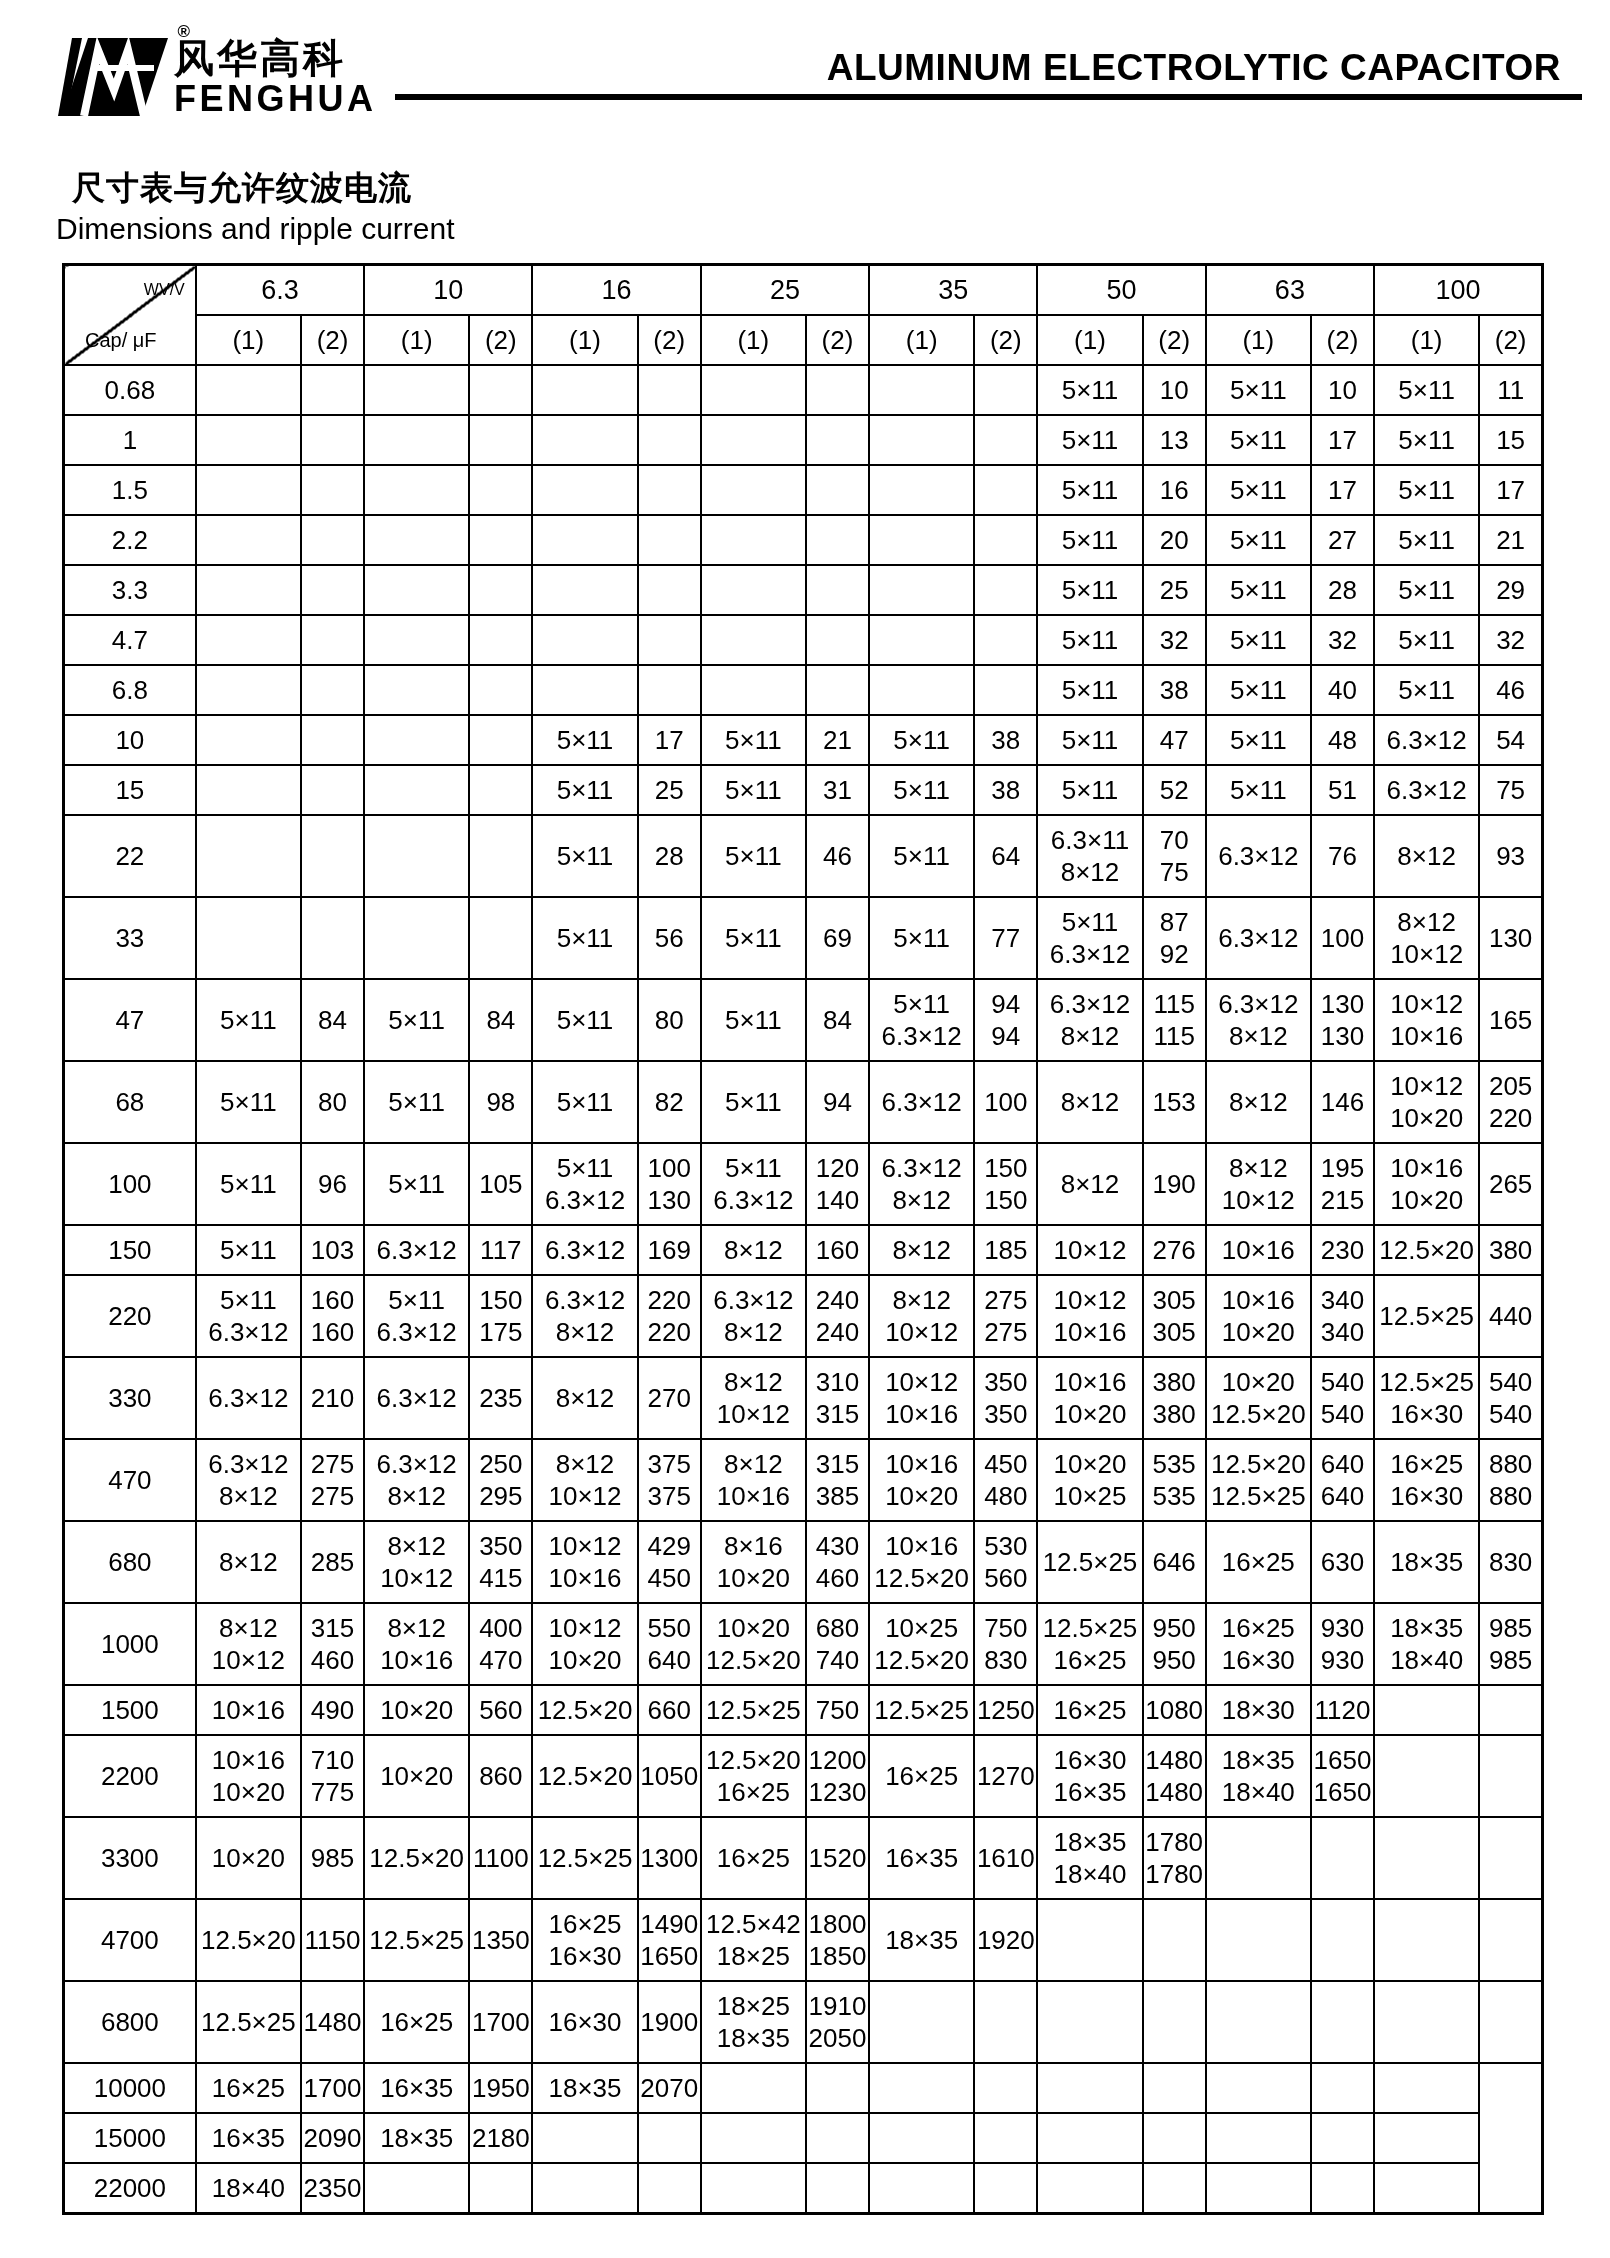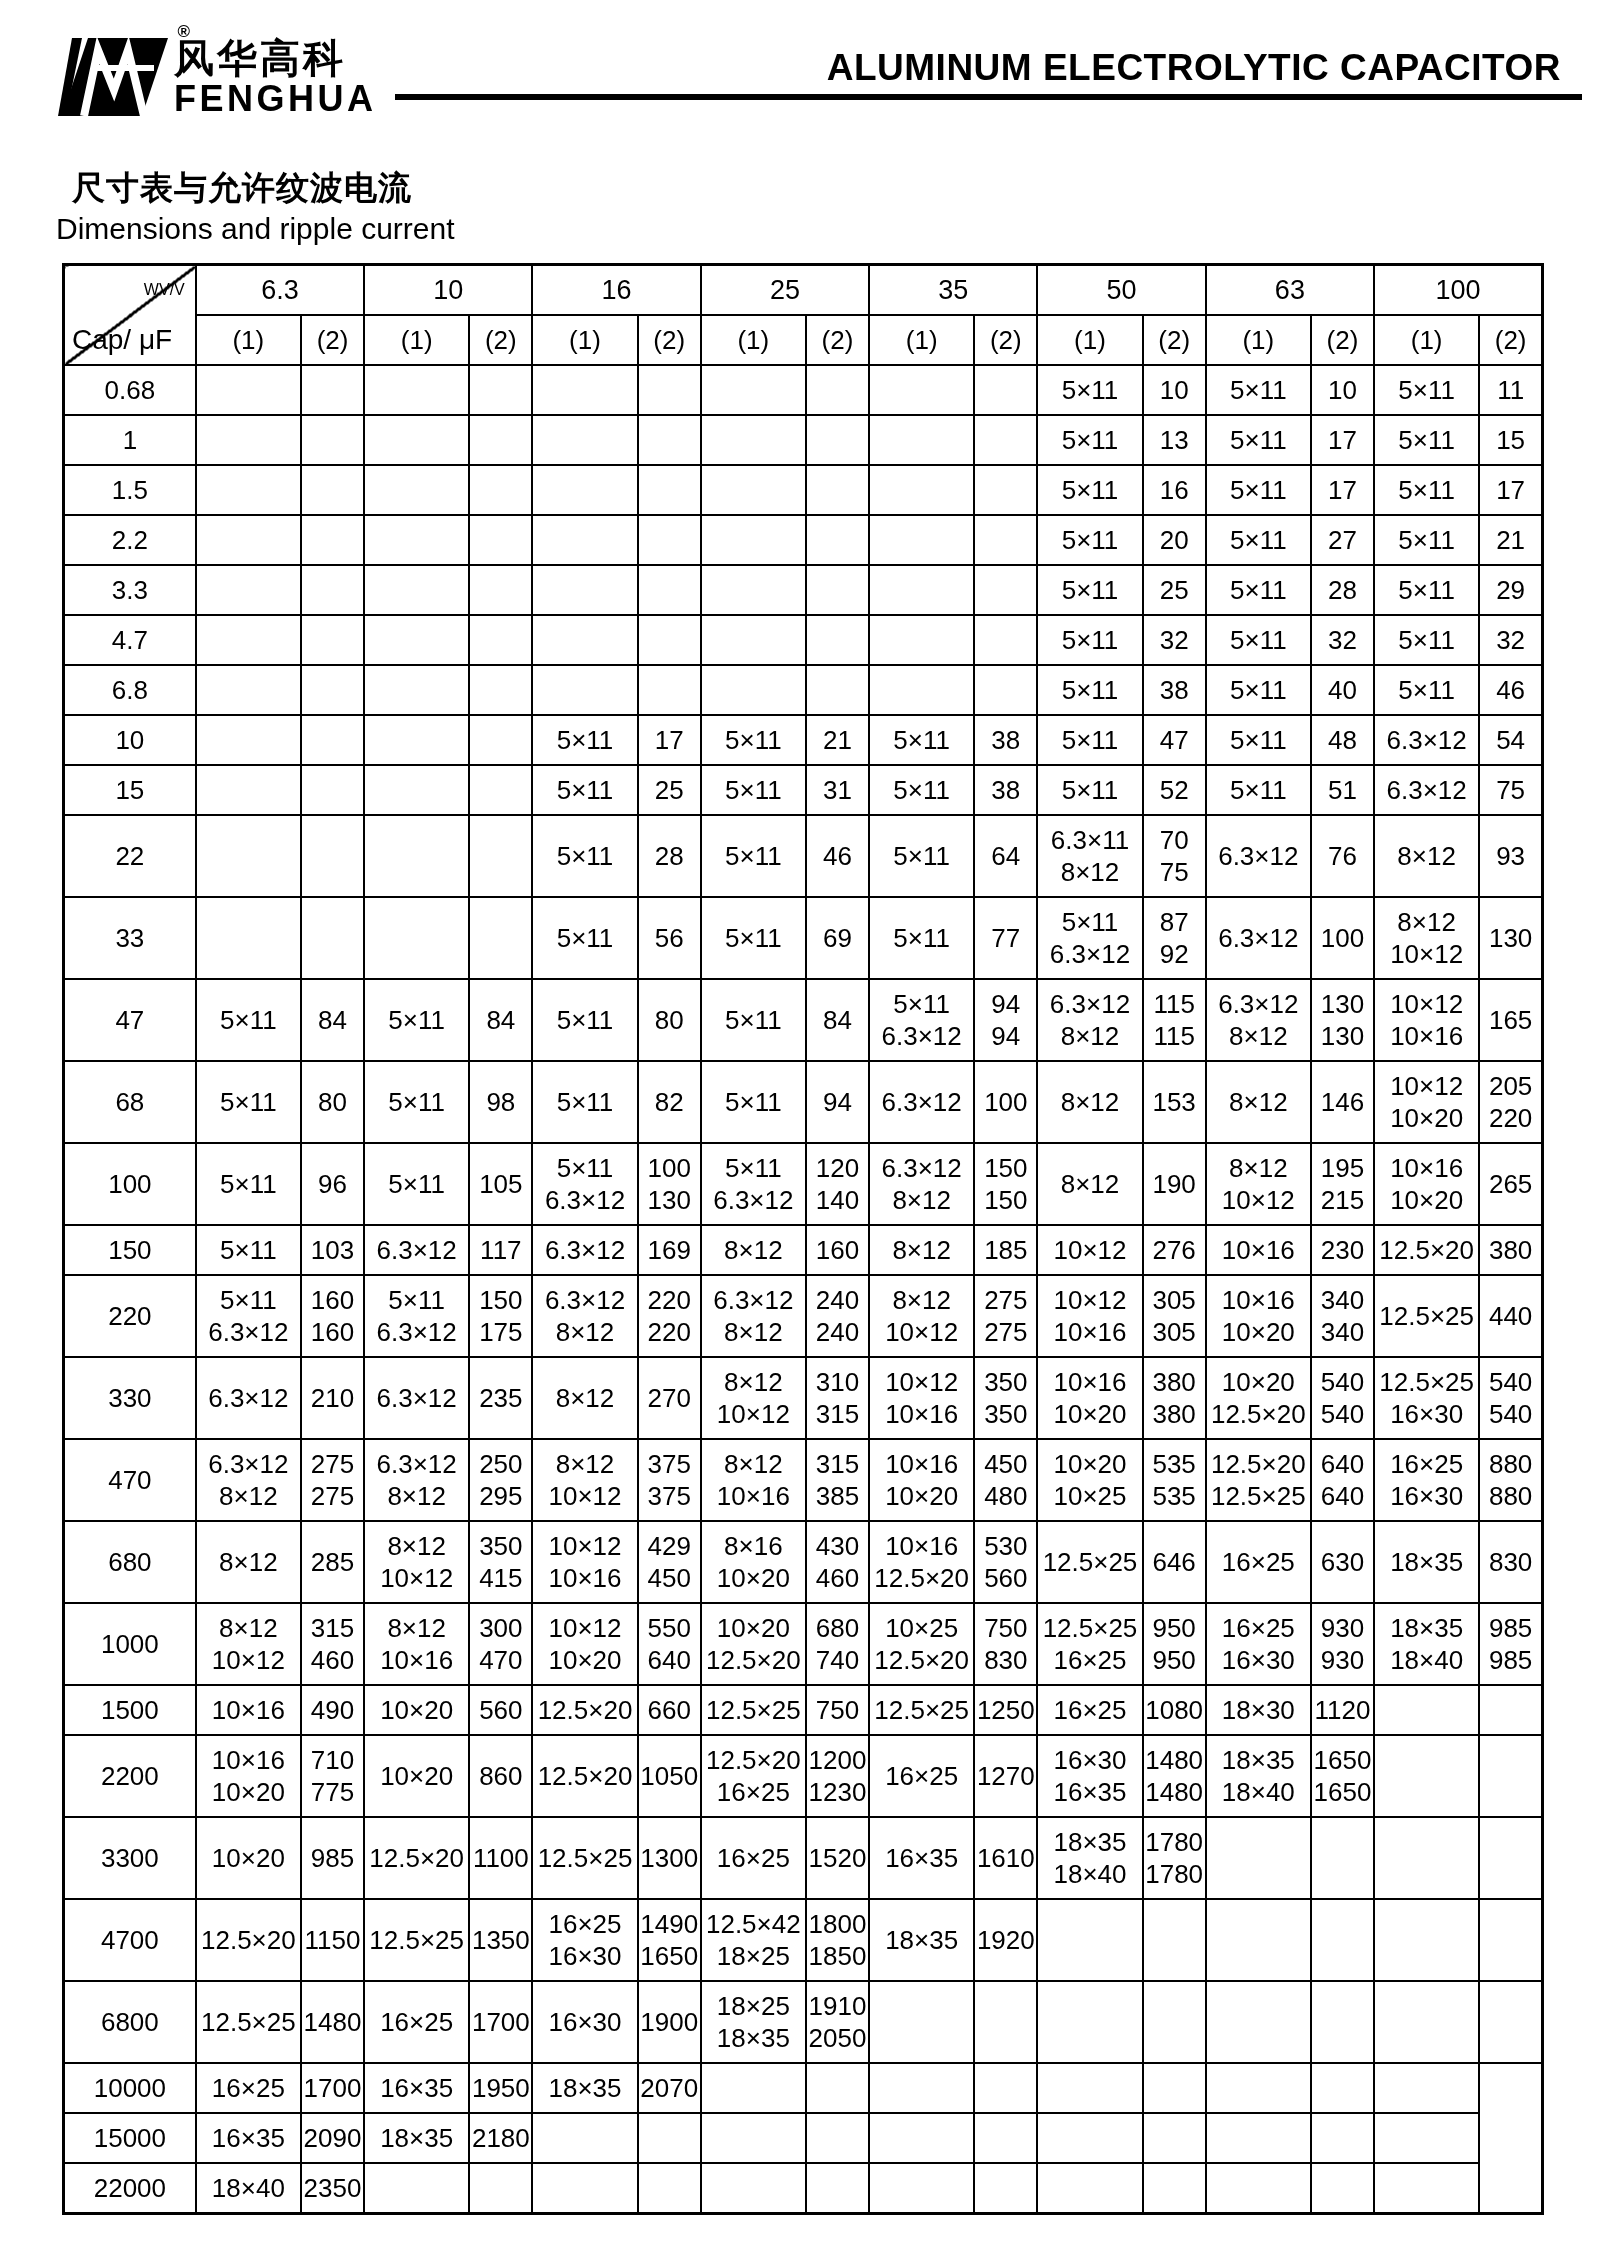--- a/index.html
+++ b/index.html
@@ -35,21 +35,21 @@
   .dims th.volt{font-size:27px;}
   .dims th.sub{font-size:26px;}
   .dims td.capcell{font-size:26px;}
   .dims th.corner{
     position:relative;padding:0;
     background:linear-gradient(to bottom right,
       transparent calc(50% - 1.5px),#000 calc(50% - 1.5px),
       #000 calc(50% + 1.5px),transparent calc(50% + 1.5px));
   }
   .corner .wv{position:absolute;top:8px;right:10px;font-size:16px;}
-  .corner .cap{position:absolute;bottom:8px;left:7px;font-size:28px;}
+  .corner .cap{position:absolute;bottom:8px;left:20px;font-size:20px;}
 </style>
 </head>
 <body>
 
 <div class="page">
 
   <header>
     <div class="logo">
       <div class="logo-icon-wrap">
         <svg viewBox="0 0 112 78" xmlns="http://www.w3.org/2000/svg" aria-hidden="true">
@@ -557,21 +557,21 @@
           <td class="rip">830</td>
         </tr>
         <tr>
           <td class="capcell">1000</td>
           <td class="dim">8×12
 10×12</td>
           <td class="rip">315
 460</td>
           <td class="dim">8×12
 10×16</td>
-          <td class="rip">300
+          <td class="rip">400
 470</td>
           <td class="dim">10×12
 10×20</td>
           <td class="rip">550
 640</td>
           <td class="dim">10×20
 12.5×20</td>
           <td class="rip">680
 740</td>
           <td class="dim">10×25

